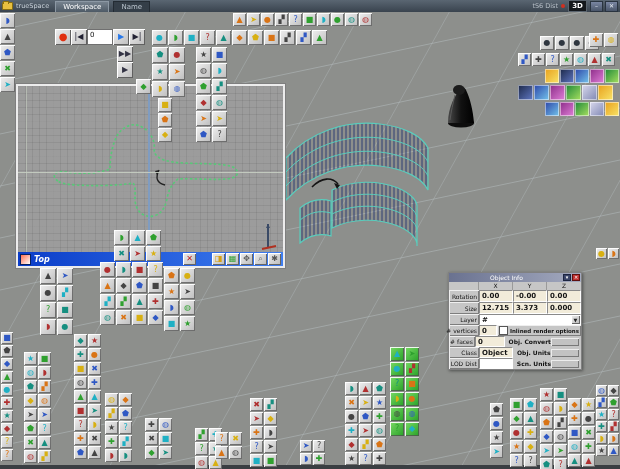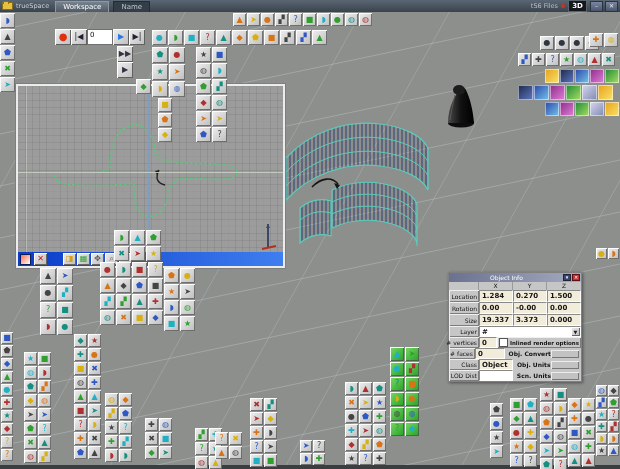--- a/index.html
+++ b/index.html
@@ -201,20 +201,21 @@
         <path d="M141,84 l-4,1 2,4 z" fill="#222"></path>
         <g>
           <path d="M250,138 L250,162" stroke="#3a4a66" stroke-width="2"></path>
           <path d="M244,163 L258,160" stroke="#b03020" stroke-width="2"></path>
           <path d="M250,138 l-2,4 4,0 z" fill="#3a4a66"></path>
         </g>
       </svg>
     </div>
     <div class="twin-bar">
       <div class="twin-icon"></div>
+      <div class="twin-title">Top</div>
       <div class="twin-btn" style="color:#c01818;font-weight:bold;">✕</div>
       <div class="twin-gap"></div>
       <div class="twin-btn">
           <span style="color:#d8a010;">◨</span>
         </div>
       <div class="twin-btn">
           <span style="color:#2fa02f;">▦</span>
         </div>
       <div class="twin-btn">
           <span style="color:#555;">✥</span>
@@ -1132,34 +1133,28 @@
       <span class="oi-tbtn blue">▾</span>
       <span class="oi-tbtn red">✕</span>
     </div>
     <div class="oi-hrow">
       <div class="oi-h" style="width:30px;"></div>
       <div class="oi-h" style="width:34px;">X</div>
       <div class="oi-h" style="width:34px;">Y</div>
       <div class="oi-h" style="width:34px;border-right:none;">Z</div>
     </div>
     <div class="oi-row">
-      <div class="lab">Location</div>
-      <div class="val">1.284</div>
-      <div class="val">0.270</div>
-      <div class="val">1.500</div>
-    </div>
-    <div class="oi-row">
       <div class="lab">Rotation</div>
       <div class="val">0.00</div>
       <div class="val">-0.00</div>
       <div class="val">0.00</div>
     </div>
     <div class="oi-row">
       <div class="lab">Size</div>
-      <div class="val">19.337</div>
+      <div class="val">12.715</div>
       <div class="val">3.373</div>
       <div class="val">0.000</div>
     </div>
     <div class="oi-row" style="height:11px;">
       <div class="lab">Layer</div>
       <div class="combo">
         <span>#</span>
         <span class="arrow">▼</span>
       </div>
     </div>
@@ -1197,20 +1192,20 @@
         <div class="oi-btn"></div>
       </div>
     </div>
   </div>
 
   <div id="titlebar">
     <div class="folder"></div>
     <div id="applabel">trueSpace</div>
     <div class="tab active">Workspace</div>
     <div class="tab inactive">Name</div>
-    <div id="files">tS6 Files</div>
+    <div id="files">tS6 Dist</div>
     <div class="reddot"></div>
     <div id="btn3d">3D</div>
     <div class="winbtn">–</div>
     <div class="winbtn">✕</div>
   </div>
 
 </div>
 
 </body></html>

